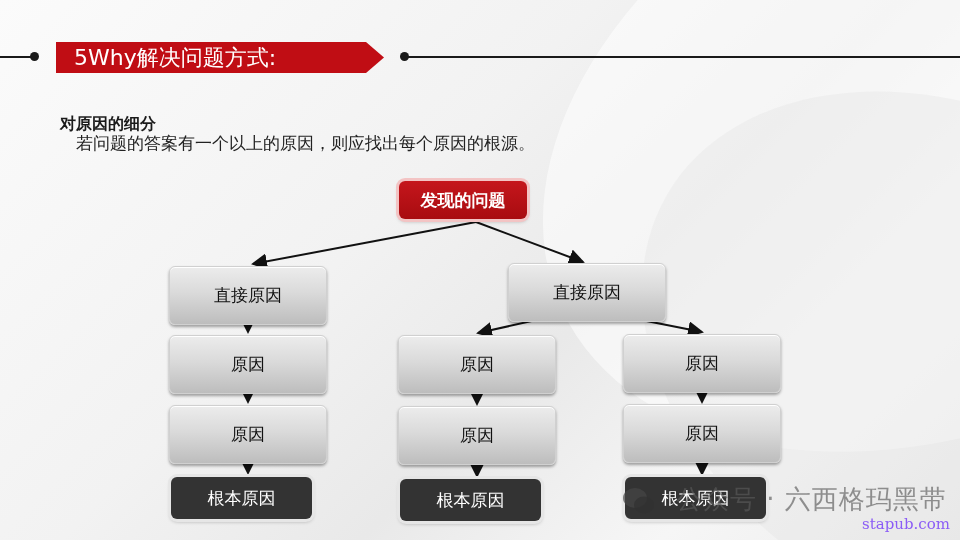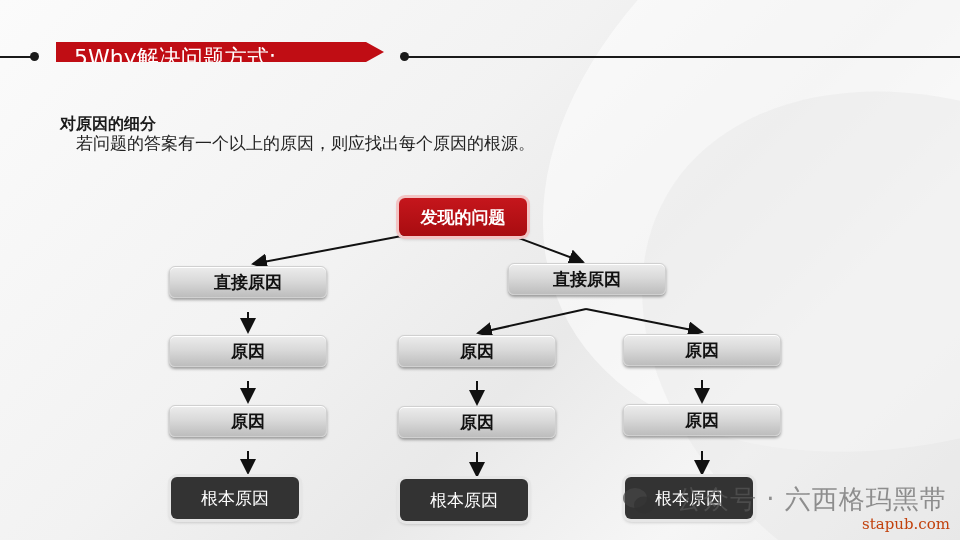--- a/index.html
+++ b/index.html
@@ -9,53 +9,52 @@
     background: linear-gradient(135deg, #fbfbfb 0%, #f2f2f2 40%, #e9e9e9 60%, #f6f6f6 80%, #ececec 100%);
   }
   .swoosh { position:absolute; border-radius:50%; pointer-events:none; }
   .sw1 { width:900px; height:600px; left:520px; top:-180px; background:rgba(255,255,255,0.55); transform:rotate(-25deg); }
   .sw2 { width:700px; height:500px; left:620px; top:120px; background:rgba(225,225,225,0.35); transform:rotate(30deg); }
 
   .hline { position:absolute; height:2px; background:#1a1a1a; }
   .dot { position:absolute; width:9px; height:9px; border-radius:50%; background:#1a1a1a; }
 
   .title-banner {
-    position:absolute; left:56px; top:42px; width:328px; height:20px;
+    position:absolute; left:56px; top:42px; width:328px; height:31px;
     background:#c00d14;
     clip-path: polygon(0 0, 310px 0, 328px 50%, 310px 100%, 0 100%);
     color:#fff; font-size:22px; line-height:31px; padding-left:18px; box-sizing:border-box;
   }
   .subhead { position:absolute; left:60px; top:114px; font-size:16px; font-weight:bold; color:#1a1a1a; }
   .desc { position:absolute; left:76px; top:132px; font-size:17px; color:#222; }
 
   .box {
     position:absolute; display:flex; align-items:center; justify-content:center;
     border-radius:6px; font-size:17px; box-sizing:border-box;
   }
   .box.gray {
-    width:158px; height:32px; color:#111;
+    width:158px; height:59px; color:#111;
     background: linear-gradient(#ececec 0%, #dadada 45%, #bdbdbd 100%);
     box-shadow: 0 2px 3px rgba(0,0,0,0.35), inset 0 1px 0 #fff;
     border:1px solid #d0d0d0;
-    font-weight:bold;
   }
   .box.dark {
-    width:128px; height:42px; color:#fff; background:#333;
+    width:141px; height:42px; color:#fff; background:#333;
     box-shadow: 0 0 0 3px #e6e6e6, 0 2px 4px rgba(0,0,0,0.4);
   }
   .box.red {
     width:128px; height:38px; color:#fff; font-weight:bold; font-size:17px;
     background: linear-gradient(#c5161c, #a80c10);
     box-shadow: 0 0 0 3px #f3c4c4, 0 2px 4px rgba(0,0,0,0.35);
   }
   svg.arrows { position:absolute; left:0; top:0; }
 
   .wm { position:absolute; left:620px; top:482px; font-size:26px; color:rgba(90,90,90,0.65); letter-spacing:1px; }
   .wm-icon { position:absolute; left:622px; top:486px; width:34px; height:30px; }
-  .wm-url { position:absolute; right:10px; top:515px; font-family:"DejaVu Serif", serif; font-size:15px; color:#c2410c; }
+  .wm-url { position:absolute; right:10px; top:515px; font-family:"DejaVu Serif", serif; font-size:15px; color:#8b5cf6; }
 </style>
 </head>
 <body>
 
 <div class="swoosh sw1"></div>
 <div class="swoosh sw2"></div>
 
 <div class="hline" style="left:0;top:56px;width:34px;"></div>
 <div class="dot" style="left:30px;top:52px;"></div>
 <div class="title-banner">5Why解决问题方式:</div>
@@ -79,21 +78,21 @@
     <line x1="248" y1="451" x2="248" y2="473"></line>
     <line x1="586" y1="309" x2="478" y2="333"></line>
     <line x1="586" y1="309" x2="702" y2="332"></line>
     <line x1="477" y1="381" x2="477" y2="404"></line>
     <line x1="477" y1="452" x2="477" y2="476"></line>
     <line x1="702" y1="380" x2="702" y2="402"></line>
     <line x1="702" y1="451" x2="702" y2="474"></line>
   </g>
 </svg>
 
-<div class="box red" style="left:399px;top:198px;">发现的问题</div>
+<div class="box red" style="left:399px;top:181px;">发现的问题</div>
 
 <div class="box gray" style="left:169px;top:266px;">直接原因</div>
 <div class="box gray" style="left:169px;top:335px;">原因</div>
 <div class="box gray" style="left:169px;top:405px;">原因</div>
 <div class="box dark" style="left:171px;top:477px;">根本原因</div>
 
 <div class="box gray" style="left:508px;top:263px;">直接原因</div>
 
 <div class="box gray" style="left:398px;top:335px;">原因</div>
 <div class="box gray" style="left:398px;top:406px;">原因</div>

